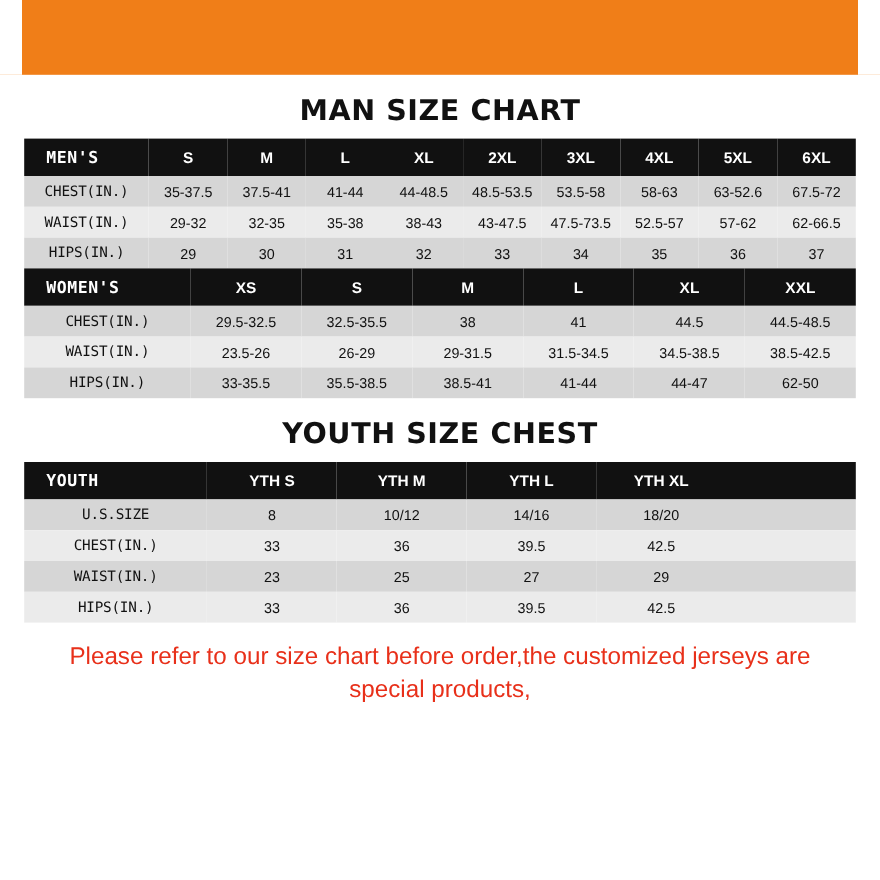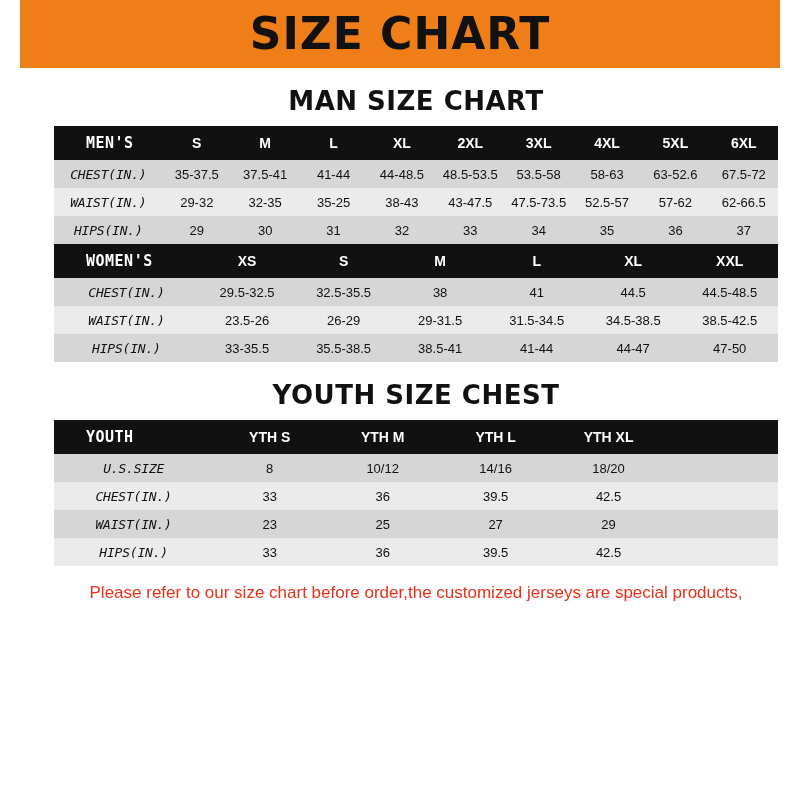--- a/index.html
+++ b/index.html
@@ -52,21 +52,20 @@
     letter-spacing: 1px;
     color: #111;
     line-height: 1;
     position: relative;
     z-index: 2;
   }
 
   .content {
     padding: 0 22px;
     box-sizing: border-box;
-    margin-left: 32px;
   }
 
   .section-title {
     text-align: center;
     font-family: "DejaVu Sans", sans-serif;
     font-weight: bold;
     font-size: 26px;
     color: #111;
     letter-spacing: 0.5px;
     margin: 18px 0 10px 0;
@@ -88,60 +87,58 @@
   }
   table.size-table thead th {
     background: #111;
     color: #fff;
     font-weight: bold;
     font-size: 14px;
     height: 34px;
   }
   table.size-table thead th.label-col {
     text-align: left;
-    padding-left: 32px;
+    padding-left: 20px;
     font-family: "DejaVu Sans Mono", monospace;
     font-weight: bold;
     font-size: 15px;
     letter-spacing: 0.5px;
   }
   table.size-table tbody tr.odd td { background: #d6d6d6; }
   table.size-table tbody tr.even td { background: #ebebeb; }
   table.size-table tbody td.row-label {
     font-family: "DejaVu Sans Mono", monospace;
     font-size: 13px;
     letter-spacing: -0.2px;
     text-align: center;
-    font-style: italic;
   }
 
   
   .men-table col.c0 { width: 15%; }
   .women-table col.c0 { width: 20%; }
   .youth-table col.c0 { width: 22%; }
 
   .footer-note {
     margin-top: 16px;
     padding: 0 8px;
     text-align: center;
     color: #e8301a;
-    font-size: 17px;
+    font-size: 22px;
     line-height: 1.35;
     font-family: "Liberation Sans", sans-serif;
   }
 </style>
 </head>
 <body>
 
 <div class="page">
 
   <div class="header-band">
     <div class="white-left"></div>
     <div class="white-right"></div>
-    <div class="header-title">SIZE CHART</div>
   </div>
 
   <div class="content">
 
     <div class="section-title">MAN SIZE CHART</div>
     <table class="size-table men-table">
       <colgroup>
         <col class="c0">
           <col>
           <col>
@@ -177,21 +174,21 @@
           <td>48.5-53.5</td>
           <td>53.5-58</td>
           <td>58-63</td>
           <td>63-52.6</td>
           <td>67.5-72</td>
         </tr>
         <tr class="even">
           <td class="row-label">WAIST(IN.)</td>
           <td>29-32</td>
           <td>32-35</td>
-          <td>35-25</td>
+          <td>35-38</td>
           <td>38-43</td>
           <td>43-47.5</td>
           <td>47.5-73.5</td>
           <td>52.5-57</td>
           <td>57-62</td>
           <td>62-66.5</td>
         </tr>
         <tr class="odd">
           <td class="row-label">HIPS(IN.)</td>
           <td>29</td>
@@ -247,21 +244,21 @@
           <td>34.5-38.5</td>
           <td>38.5-42.5</td>
         </tr>
         <tr class="odd">
           <td class="row-label">HIPS(IN.)</td>
           <td>33-35.5</td>
           <td>35.5-38.5</td>
           <td>38.5-41</td>
           <td>41-44</td>
           <td>44-47</td>
-          <td>47-50</td>
+          <td>62-50</td>
         </tr>
       </tbody>
     </table>
 
     <div class="section-title">YOUTH SIZE CHEST</div>
     <table class="size-table youth-table">
       <colgroup>
         <col class="c0">
           <col>
           <col>

